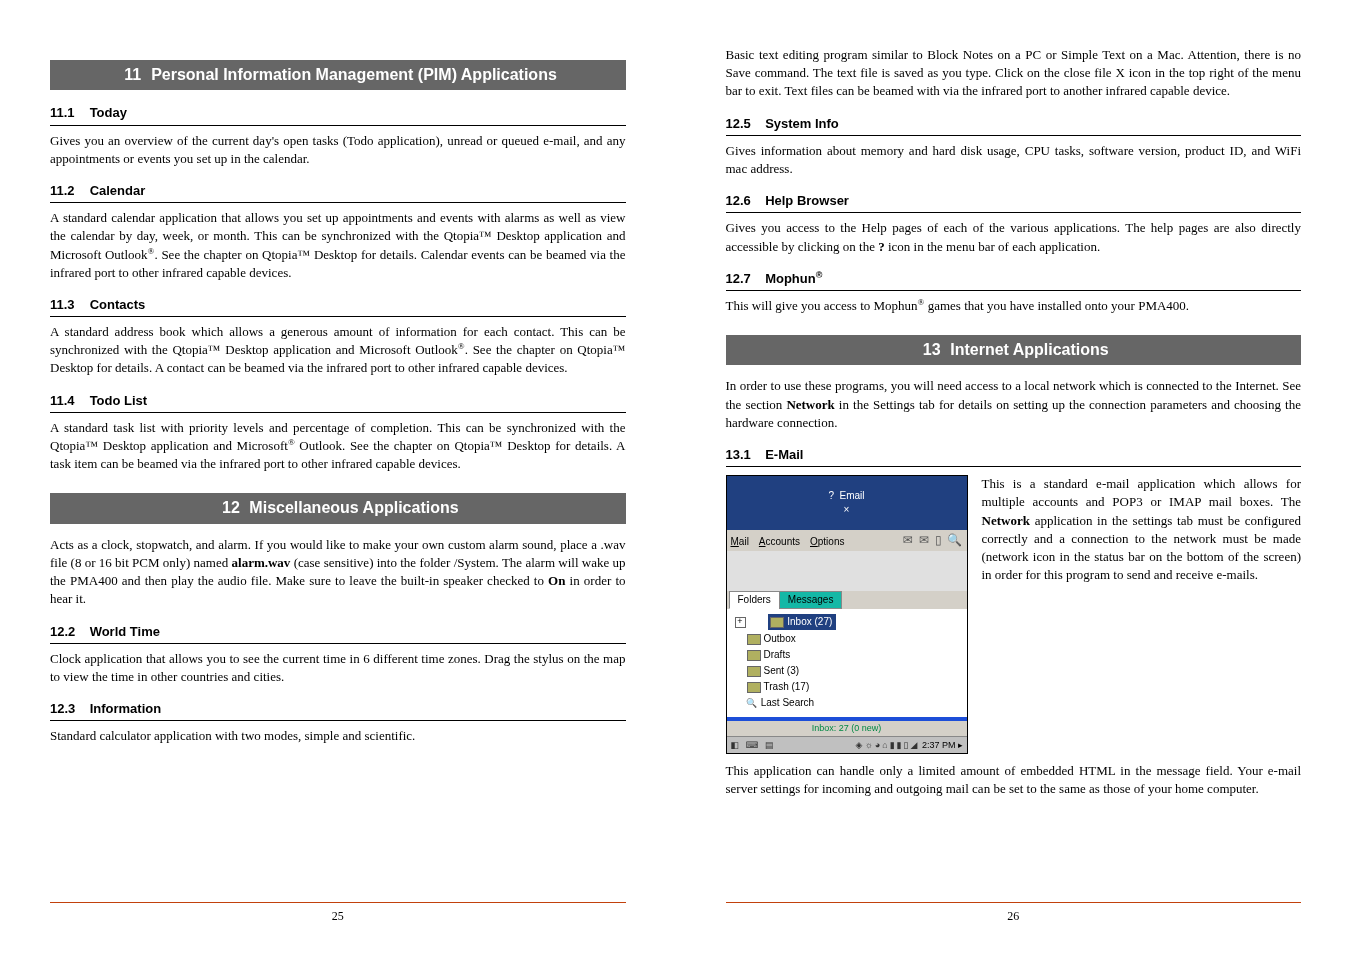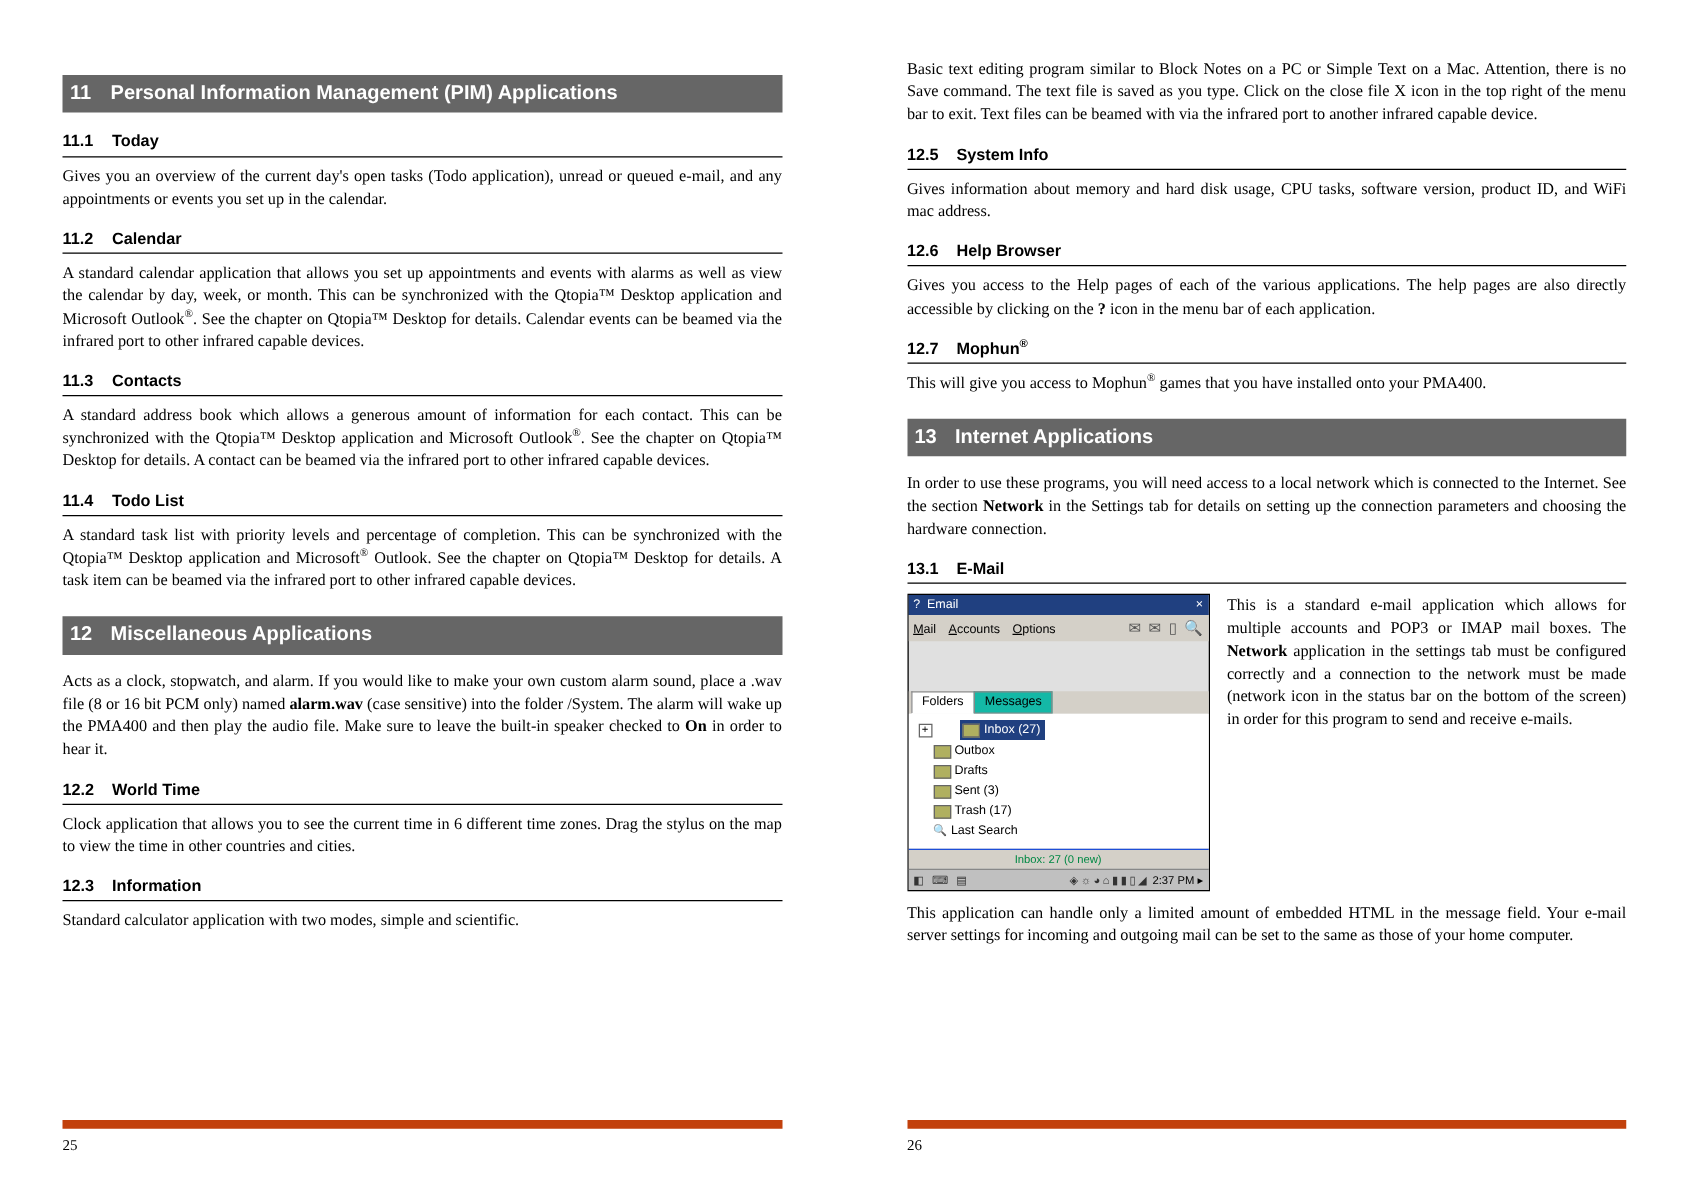--- a/index.html
+++ b/index.html
@@ -33,39 +33,40 @@
   .chapter-head {
     background: #666;
     color: #fff;
     font-family: Arial, Helvetica, sans-serif;
     font-weight: bold;
     font-size: 16px;
     padding: 4px 6px;
     margin-top: 20px;
     margin-bottom: 12px;
     white-space: nowrap;
+    text-align: center;
   }
   .chapter-head .num { display: inline-block; min-width: 28px; }
   .section-head {
     font-family: Arial, Helvetica, sans-serif;
     font-weight: bold;
     font-size: 13px;
     border-bottom: 1.5px solid #000;
     padding-bottom: 2px;
     margin-top: 14px;
     margin-bottom: 6px;
   }
   .section-head .num { display: inline-block; min-width: 36px; }
   p.body {
     margin: 6px 0 10px 0;
     text-align: justify;
   }
   .footer {
-    border-top: 7px solid #c2410c;
-    text-align: left;
+    border-top: 1px solid #c2410c;
+    text-align: center;
     font-size: 12px;
     padding-top: 6px;
     margin-top: 10px;
   }
   sup { font-size: 9px; vertical-align: super; line-height: 0; }
   .email-figure-row {
     display: flex;
     gap: 14px;
     margin-top: 8px;
     margin-bottom: 8px;
@@ -79,22 +80,23 @@
     background: #e0e0e0;
     display: flex;
     flex-direction: column;
   }
   .ef-titlebar {
     background: #204080;
     color: #fff;
     display: flex;
     align-items: center;
     justify-content: space-between;
-    padding: 1px 4px;
+    padding: 13px 4px;
     font-size: 10px;
+    flex-direction: column;
   }
   .ef-menubar {
     display: flex;
     gap: 10px;
     padding: 2px 4px;
     background: #d4d0c8;
     align-items: flex-end;
   }
   .ef-toolicons {
     margin-left: auto;
@@ -129,21 +131,21 @@
     gap: 3px;
     padding: 1px 0 1px 14px;
   }
   .ef-tree-item.root { padding-left: 2px; }
   .ef-tree-item.selected { background: #204080; color: #fff; display: inline-flex; padding-right: 4px; margin-left: 14px; padding-left: 2px;}
   .ef-status {
     background: #d4d0c8;
     text-align: center;
     font-size: 9px;
     padding: 1px 0;
-    border-top: 1px solid #1d4ed8;
+    border-top: 4px solid #1d4ed8;
     color: #084;
   }
   .ef-systray {
     background: #c0c0c0;
     display: flex;
     align-items: center;
     justify-content: space-between;
     font-size: 9px;
     padding: 2px 4px;
     border-top: 1px solid #888;

